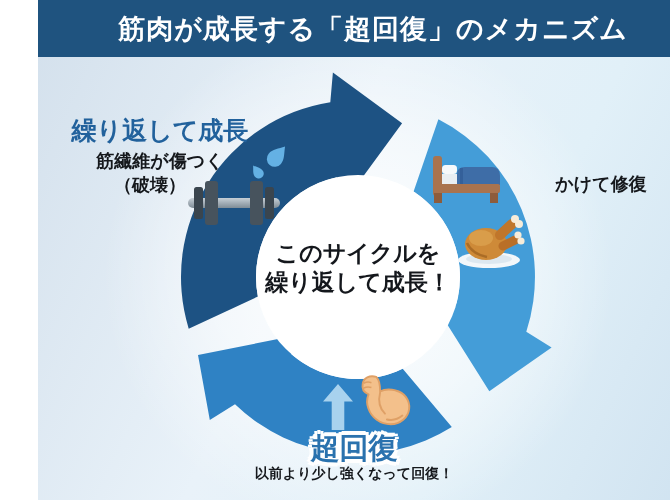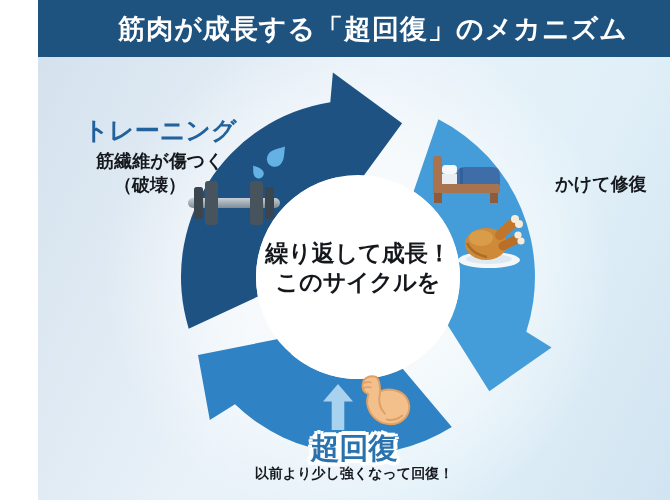--- a/index.html
+++ b/index.html
@@ -43,21 +43,21 @@
 
   <div class="titlebar">筋肉が成長する「超回復」のメカニズム</div>
 
   <svg id="cycle-svg" width="670" height="500" viewBox="0 0 670 500">
     <path fill="#1d5283" d="M150.7,328.7 A177 177 0 0 1 292.3,102.2 L294.9,72.5 L364.1,123.2 L304.6,204.6 L298.8,177.2 A102 102 0 0 0 219.9,296.5 Z"></path>
     <path fill="#449dd8" d="M400.4,119.3 A177 177 0 0 1 488.3,331.7 L513.6,347.5 L451.3,391.2 L391.5,296.2 L418.5,303.4 A102 102 0 0 0 375.6,191.5 Z"></path>
     <path fill="#2f82c4" d="M413.8,427.1 A177 177 0 0 1 197.0,404.3 L171.8,420.1 L160.0,355.0 L271.5,332.8 L253.1,354.0 A102 102 0 0 0 364.7,368.7 Z"></path>
     <circle cx="320" cy="277" r="102" fill="#ffffff"></circle>
   </svg>
 
-  <div class="stage-label" style="left:12px;top:115px;width:220px;">トレーニング</div>
+  <div class="stage-label" style="left:12px;top:115px;width:220px;">繰り返して成長</div>
   <div class="stage-desc" style="left:12px;top:174px;width:200px;">（破壊）</div>
   <div class="stage-desc" style="left:12px;top:150px;width:220px;">筋繊維が傷つく</div>
 
   <svg class="icon" style="left:150px;top:179px;" width="92" height="48" viewBox="0 0 92 48">
     <defs>
       <linearGradient id="barg" x1="0" y1="0" x2="0" y2="1">
         <stop offset="0" stop-color="#c6cfd6"></stop>
           <stop offset="1" stop-color="#7f8c96"></stop>
       </linearGradient>
     </defs>
@@ -111,17 +111,17 @@
     <path d="M26,19 C24,27 25,35 31,41" fill="none" stroke="#dfa066" stroke-width="2" stroke-linecap="round"></path>
     <path d="M9,9.5 Q13,7.5 17,9" fill="none" stroke="#dfa066" stroke-width="1.6"></path>
     <path d="M9,14.5 Q13,12.5 17,14" fill="none" stroke="#dfa066" stroke-width="1.6"></path>
     <path d="M33,47 Q42,49 49,43" fill="none" stroke="#dfa066" stroke-width="2" stroke-linecap="round"></path>
   </svg>
 
   <div class="recovery-label">超回復</div>
   <div class="stage-desc" style="left:166px;top:462px;width:300px;font-size:14px;">以前より少し強くなって回復！</div>
 
   <div class="center-text">
+    <div>このサイクルを</div>
     <div>繰り返して成長！</div>
-    <div>このサイクルを</div>
   </div>
 
 </div>
 
 </body></html>

